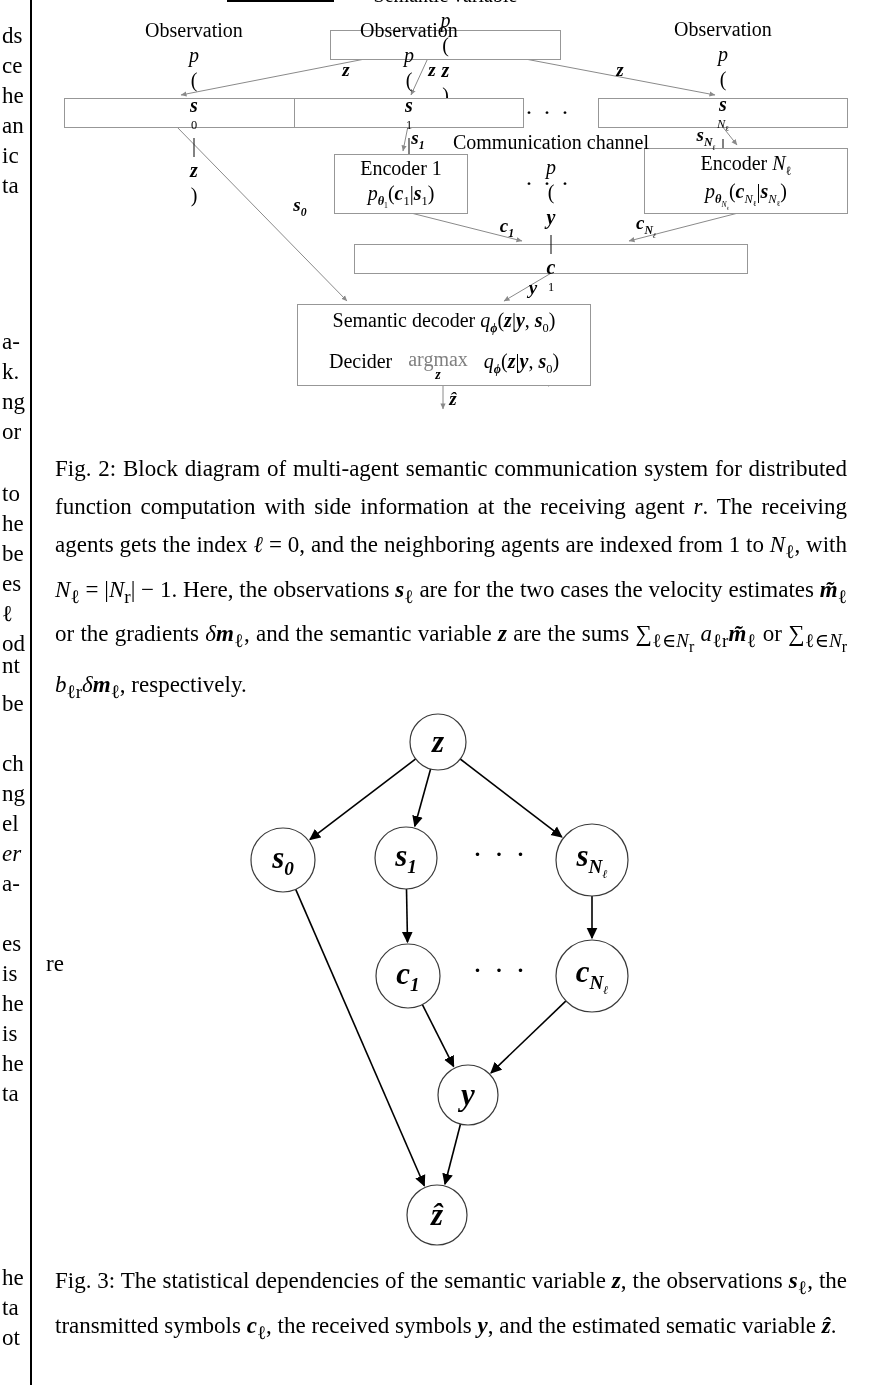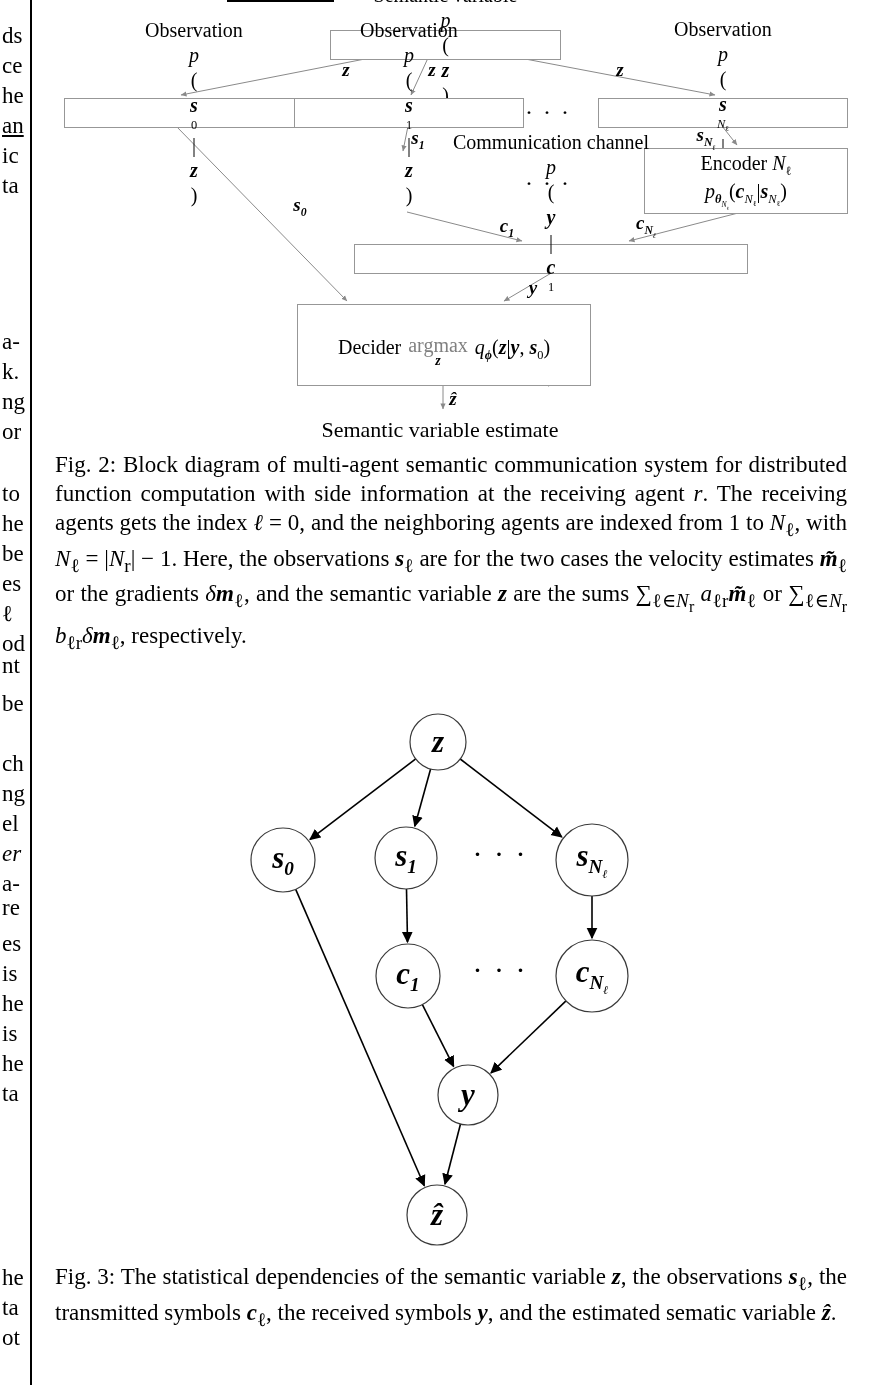--- a/index.html
+++ b/index.html
@@ -12,64 +12,64 @@
   .f2box{position:absolute;border:1px solid #979797;background:#fff;z-index:2;
          display:flex;flex-direction:column;align-items:center;justify-content:center;
          font-size:20px;line-height:1.25;text-align:center;}
   .f2box sub{font-size:0.62em;}
   .lbl{position:absolute;z-index:3;font-weight:bold;font-style:italic;font-size:19px;
        transform:translate(-50%,-50%);white-space:nowrap;}
   .lbl sub{font-size:0.62em;}
   .dots{position:absolute;z-index:3;font-size:24px;letter-spacing:2px;
         transform:translate(-50%,-50%);white-space:nowrap;}
   .estimate{position:absolute;z-index:3;font-size:22px;text-align:center;}
-  .cap{position:absolute;left:55px;width:792px;font-size:23px;line-height:29px;
+  .cap{position:absolute;left:55px;width:792px;font-size:23px;line-height:38px;
        text-align:justify;z-index:3;}
   .nlabel{position:absolute;z-index:3;font-weight:bold;font-style:italic;font-size:31px;
           transform:translate(-50%,-50%);white-space:nowrap;}
   .nlabel sub{font-size:0.62em;}
   .n-dots{position:absolute;z-index:3;font-size:30px;letter-spacing:2px;
           transform:translate(-50%,-50%);white-space:nowrap;}
-  .dec-line2{display:flex;align-items:flex-start;gap:7px;margin-top:12px;}
+  .dec-line2{display:flex;align-items:flex-start;gap:16px;margin-top:12px;}
   .argmax-stack{display:inline-flex;flex-direction:column;align-items:center;line-height:1;}
   .argmax-op{color:#808080;font-size:20px;}
   .argmax-sub{font-weight:bold;font-style:italic;font-size:14px;margin-top:-1px;}
 </style>
 </head>
 <body>
 
 <div class="page">
 
   <div class="vrule"></div>
   <div class="topline"></div>
   <div>
       <span class="frag" style="top: 24px;">ds</span>
       <span class="frag" style="top: 54px;">ce</span>
       <span class="frag" style="top: 84px;">he</span>
-      <span class="frag" style="top: 114px; text-decoration: underline;">an</span>
+      <span class="frag" style="top: 114px;">an</span>
       <span class="frag" style="top: 144px;">ic</span>
       <span class="frag" style="top: 174px;">ta</span>
       <span class="frag" style="top: 330px;">a-</span>
       <span class="frag" style="top: 360px;">k.</span>
       <span class="frag" style="top: 390px;">ng</span>
       <span class="frag" style="top: 420px;">or</span>
       <span class="frag" style="top: 482px; text-align: center;">to</span>
       <span class="frag" style="top: 512px;">he</span>
       <span class="frag" style="top: 542px;">be</span>
       <span class="frag" style="top: 572px;">es</span>
       <span class="frag" style="top: 602px;">ℓ</span>
       <span class="frag" style="top: 632px;">od</span>
       <span class="frag" style="top: 654px;">nt</span>
       <span class="frag" style="top: 692px;">be</span>
       <span class="frag" style="top: 752px;">ch</span>
       <span class="frag" style="top: 782px;">ng</span>
       <span class="frag" style="top: 812px;">el</span>
       <span class="frag" style="top: 842px; font-style: italic;">er</span>
       <span class="frag" style="top: 872px;">a-</span>
-      <span class="frag" style="top: 896px;">re</span>
+      <span class="frag" style="top: 952px; margin-left: 44px;">re</span>
       <span class="frag" style="top: 932px;">es</span>
       <span class="frag" style="top: 962px;">is</span>
       <span class="frag" style="top: 992px;">he</span>
       <span class="frag" style="top: 1022px;">is</span>
       <span class="frag" style="top: 1052px;">he</span>
       <span class="frag" style="top: 1082px;">ta</span>
       <span class="frag" style="top: 1266px;">he</span>
       <span class="frag" style="top: 1296px;">ta</span>
       <span class="frag" style="top: 1326px;">ot</span>
     </div>
@@ -129,47 +129,51 @@
 
   <div class="f2box" style="left:64px;top:98px;width:224px;height:28px;padding-left:17px;">Observation <i>p</i>(<b><i>s</i></b><sub>0</sub> | <b><i>z</i></b>)</div>
   <div class="f2box" style="left:294px;top:98px;width:228px;height:28px;">Observation <i>p</i>(<b><i>s</i></b><sub>1</sub> | <b><i>z</i></b>)</div>
   <span class="dots" style="left:548px;top:112px;">· · ·</span>
   <div class="f2box" style="left:598px;top:98px;width:248px;height:28px;">Observation <i>p</i>(<b><i>s</i></b><sub><i>N</i><sub>ℓ</sub></sub> | <b><i>z</i></b>)</div>
 
   <span class="lbl" style="left:418px;top:140px;">s<sub>1</sub></span>
   <span class="lbl" style="left:706px;top:138px;">s<sub>N<sub>ℓ</sub></sub></span>
   <span class="lbl" style="left:300px;top:207px;">s<sub>0</sub></span>
 
+  <div class="f2box" style="left:334px;top:154px;width:132px;height:58px;">
+    <span>Encoder 1</span>
+    <span><i>p</i><sub><b><i>θ</i></b><sub>1</sub></sub>(<b><i>c</i></b><sub>1</sub>|<b><i>s</i></b><sub>1</sub>)</span>
+  </div>
   <span class="dots" style="left:548px;top:183px;">· · ·</span>
   <div class="f2box" style="left:644px;top:148px;width:202px;height:64px;">
     <span>Encoder <i>N</i><sub>ℓ</sub></span>
     <span><i>p</i><sub><b><i>θ</i></b><sub><i>N</i><sub>ℓ</sub></sub></sub>(<b><i>c</i></b><sub><i>N</i><sub>ℓ</sub></sub>|<b><i>s</i></b><sub><i>N</i><sub>ℓ</sub></sub>)</span>
   </div>
 
   <span class="lbl" style="left:507px;top:228px;">c<sub>1</sub></span>
   <span class="lbl" style="left:646px;top:226px;">c<sub>N<sub>ℓ</sub></sub></span>
 
   <div class="f2box" style="left:354px;top:244px;width:392px;height:28px;">Communication channel <i>p</i>(<b><i>y</i></b>|<b><i>c</i></b><sub>1</sub>, . . . , <b><i>c</i></b><sub><i>N</i><sub>ℓ</sub></sub>)</div>
 
   <span class="lbl" style="left:533px;top:288px;">y</span>
 
   <div class="f2box" style="left:297px;top:304px;width:292px;height:80px;">
+    <span>Semantic decoder <i>q</i><sub><b><i>ϕ</i></b></sub>(<b><i>z</i></b>|<b><i>y</i></b>, <b><i>s</i></b><sub>0</sub>)</span>
     <span class="dec-line2">
       <span>Decider</span>
       <span class="argmax-stack">
         <span class="argmax-op">argmax</span>
         <span class="argmax-sub">z</span>
       </span>
       <span><i>q</i><sub><b><i>ϕ</i></b></sub>(<b><i>z</i></b>|<b><i>y</i></b>, <b><i>s</i></b><sub>0</sub>)</span>
     </span>
   </div>
 
   <span class="lbl" style="left:453px;top:399px;">ẑ</span>
 
-  <div class="estimate" style="left:308px;top:417px;width:264px;">Semantic variable estimate</div>
 
   <div class="cap" style="top:450px;">Fig. 2: Block diagram of multi-agent semantic communication system for distributed function computation with side information at the receiving agent <i>r</i>. The receiving agents gets the index <i>ℓ</i> = 0, and the neighboring agents are indexed from 1 to <i>N</i><sub>ℓ</sub>, with <i>N</i><sub>ℓ</sub> = |<i>N</i><sub>r</sub>| − 1. Here, the observations <b><i>s</i></b><sub>ℓ</sub> are for the two cases the velocity estimates <b><i>m̃</i></b><sub>ℓ</sub> or the gradients <i>δ</i><b><i>m</i></b><sub>ℓ</sub>, and the semantic variable <b><i>z</i></b> are the sums ∑<sub>ℓ∈<i>N</i><sub>r</sub></sub> <i>a</i><sub>ℓr</sub><b><i>m̃</i></b><sub>ℓ</sub> or ∑<sub>ℓ∈<i>N</i><sub>r</sub></sub> <i>b</i><sub>ℓr</sub><i>δ</i><b><i>m</i></b><sub>ℓ</sub>, respectively.</div>
 
   <span class="nlabel" style="left:438px;top:742px;">z</span>
   <span class="nlabel" style="left:283px;top:860px;">s<sub>0</sub></span>
   <span class="nlabel" style="left:406px;top:858px;">s<sub>1</sub></span>
   <span class="n-dots" style="left:500px;top:854px;">· · ·</span>
   <span class="nlabel" style="left:592px;top:860px;">s<sub>N<sub>ℓ</sub></sub></span>
   <span class="nlabel" style="left:408px;top:976px;">c<sub>1</sub></span>
   <span class="n-dots" style="left:500px;top:970px;">· · ·</span>

